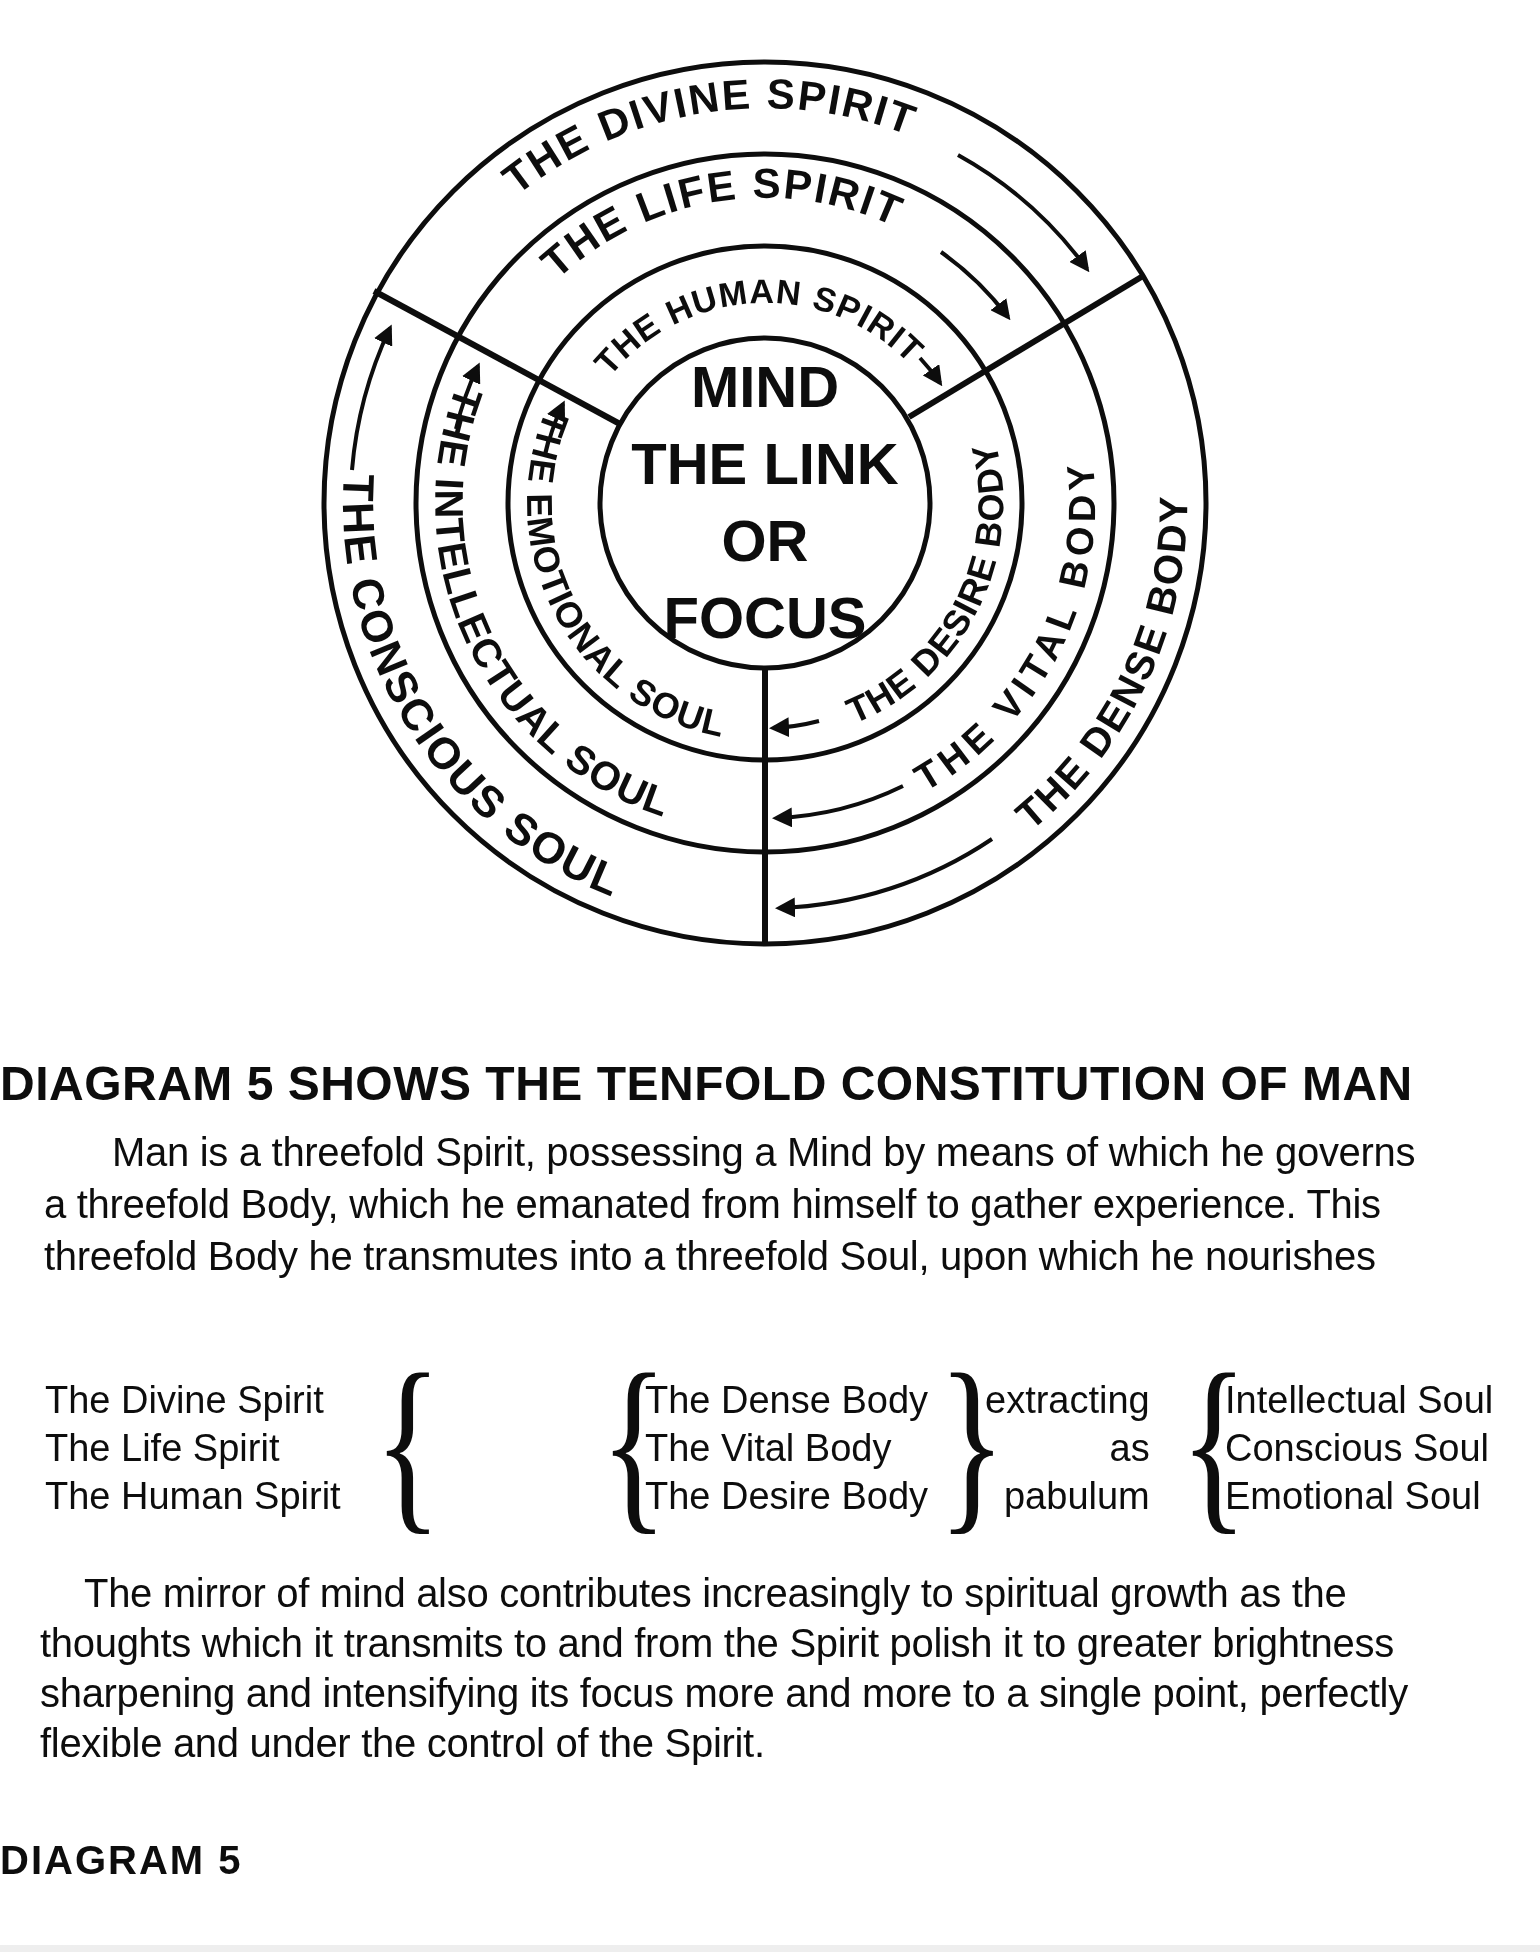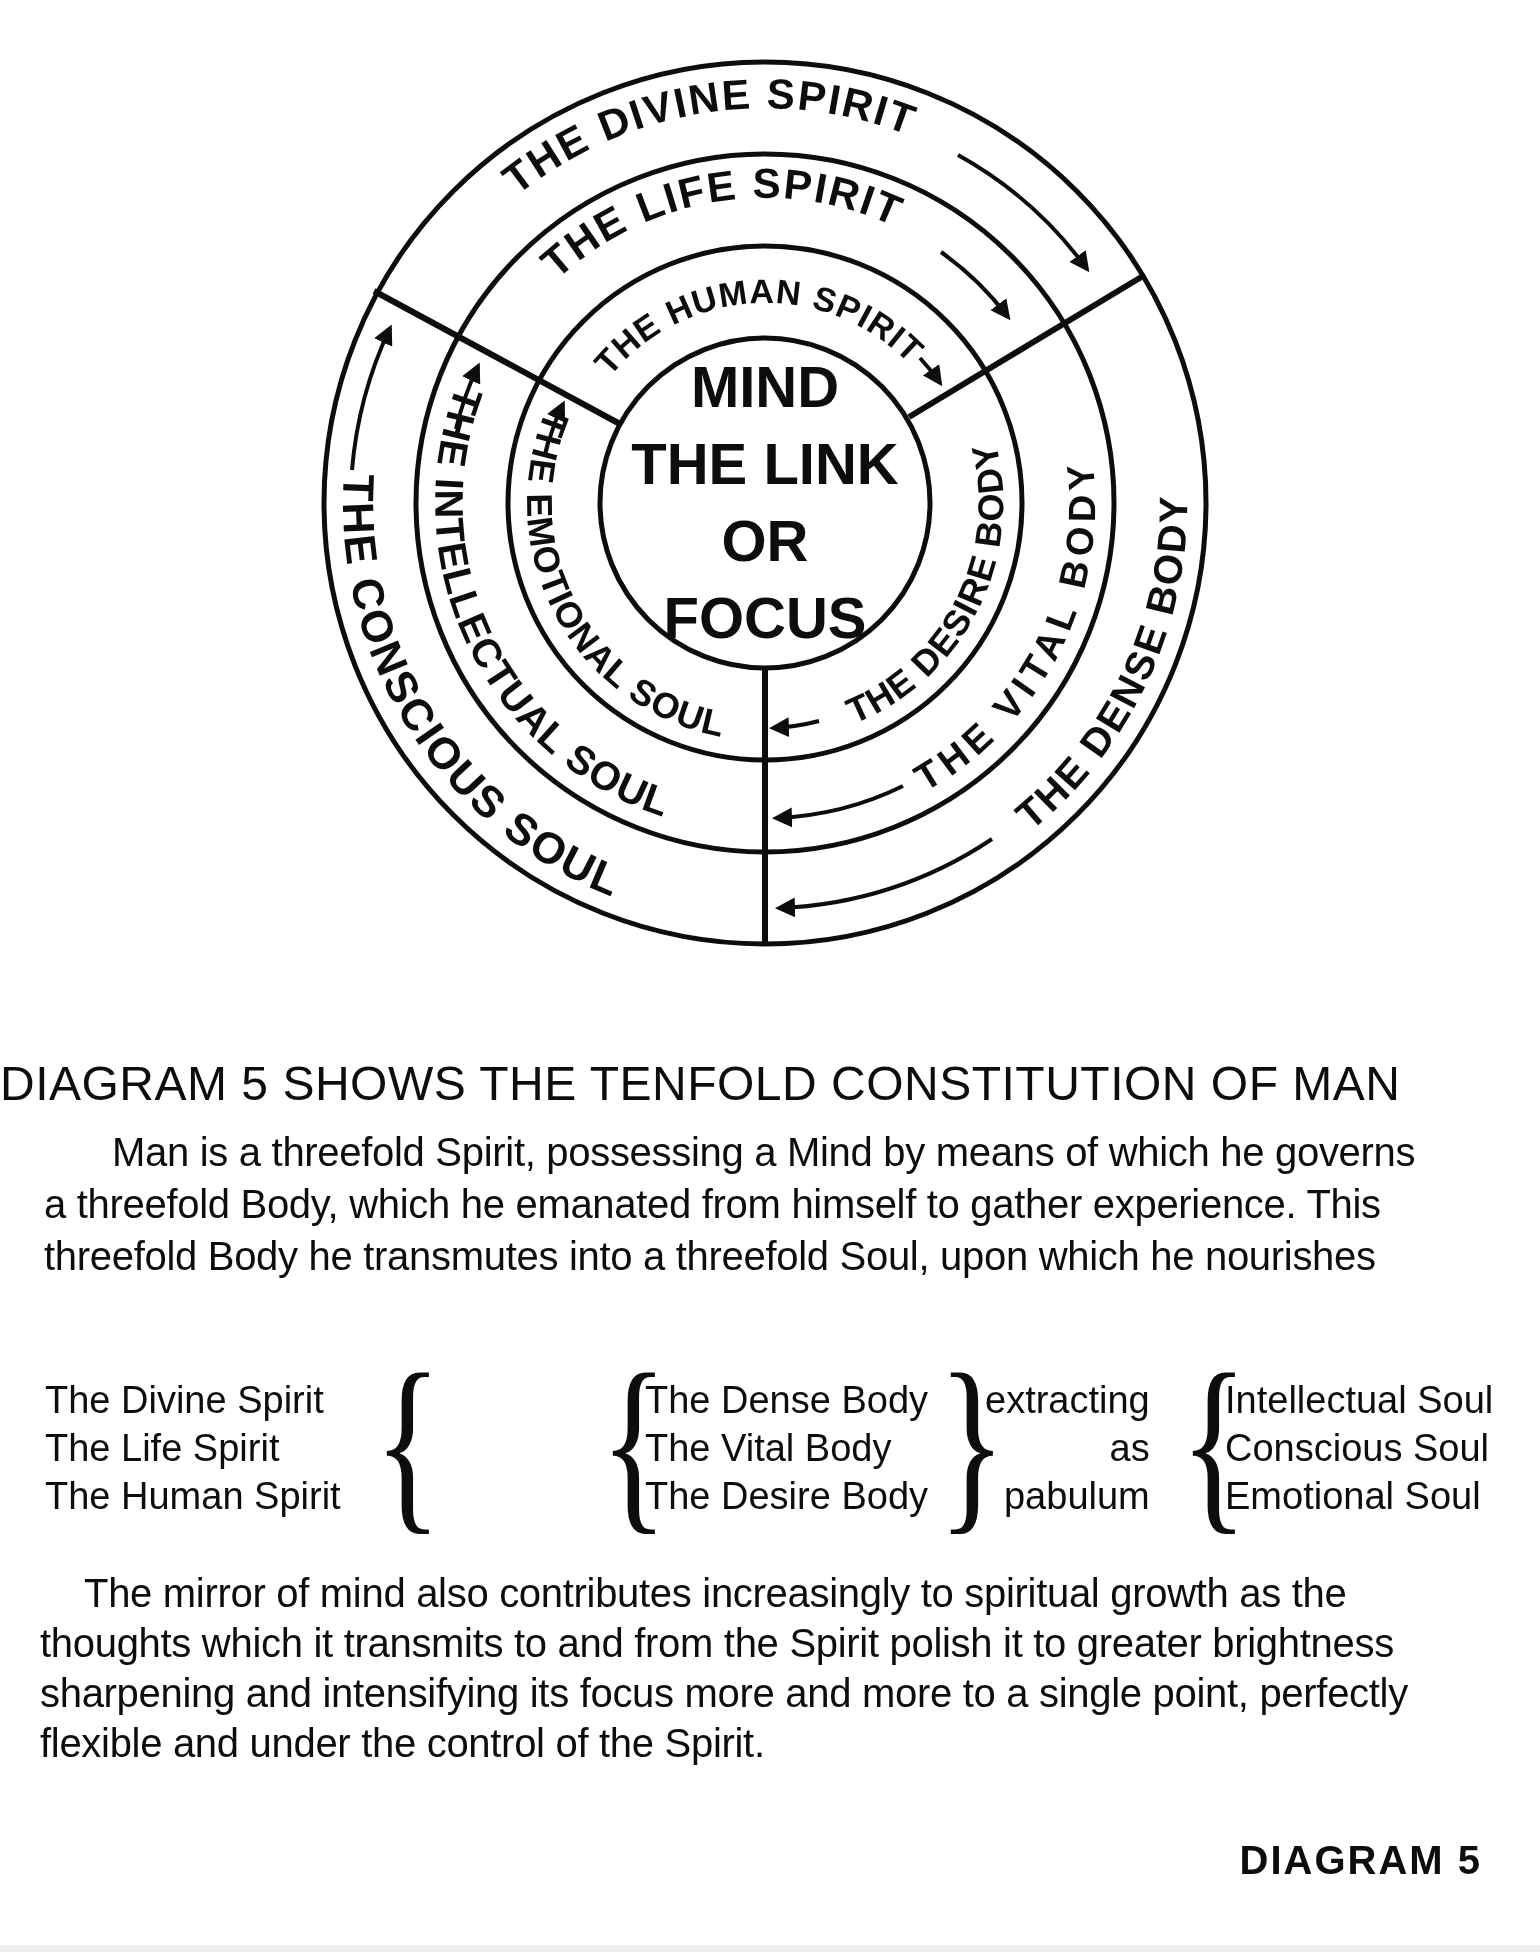--- a/index.html
+++ b/index.html
@@ -26,21 +26,21 @@
   .lbl-conscious{font-size:44px;letter-spacing:2px;}
   .lbl-intellectual{font-size:40px;letter-spacing:1px;}
   .lbl-emotional{font-size:36px;letter-spacing:1px;}
   .lbl-dense{font-size:40px;letter-spacing:2px;}
   .lbl-vital{font-size:38px;letter-spacing:6px;}
   .lbl-desire{font-size:36px;letter-spacing:1px;}
   .center-line{fill:#0d0d0d;font-weight:bold;font-size:58px;letter-spacing:0px;text-anchor:middle;}
   
   .heading{
     position:absolute;top:1056px;left:0;width:1388px;
-    text-align:left;font-weight:normal;font-size:48px;letter-spacing:0.5px;
+    text-align:left;font-weight:bold;font-size:48px;letter-spacing:0.5px;
     white-space:nowrap;
   }
   .para{position:absolute;white-space:nowrap;font-size:40px;letter-spacing:-0.3px;}
   .para-1{top:1126px;left:44px;line-height:52px;}
   .para-2{top:1568px;left:40px;line-height:50px;}
   .para-line{white-space:nowrap;}
   .para-1 .first-line{padding-left:68px;}
   .para-2 .first-line{padding-left:44px;}
   
   .braced-table{position:absolute;top:1370px;left:0;width:1540px;height:160px;font-size:38px;}
@@ -56,22 +56,22 @@
     font-size:196px;line-height:152px;font-weight:400;
     transform:scaleX(0.72);transform-origin:left center;
   }
   .brace-a{left:374px;}
   .brace-b{left:600px;}
   .brace-c{left:938px;}
   .brace-d{left:1180px;}
   
   .footer-caption{
     position:absolute;top:1838px;left:0;width:1540px;
-    padding-right:58px;box-sizing:border-box;
-    text-align:right;font-weight:bold;font-size:40px;letter-spacing:2px;
+    padding-right:86px;box-sizing:border-box;
+    text-align:left;font-weight:bold;font-size:40px;letter-spacing:2px;
   }
   .scan-edge{position:absolute;bottom:0;left:0;width:1540px;height:7px;background:#e3e3e3;opacity:.6;}
 </style>
 </head>
 <body>
 
 <div class="page">
 
   <svg class="diagram-svg" width="1540" height="990" viewBox="0 0 1540 990" xmlns="http://www.w3.org/2000/svg">
     <defs>

